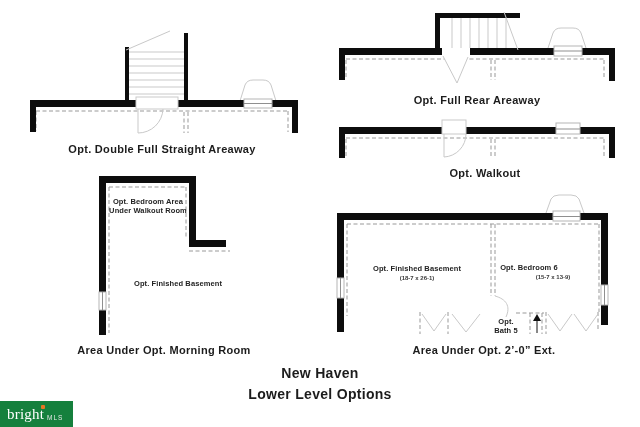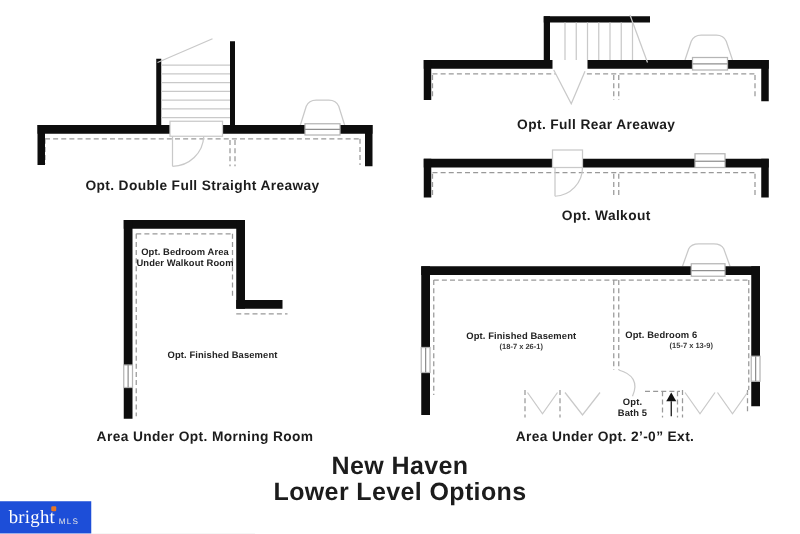--- a/index.html
+++ b/index.html
@@ -5,31 +5,31 @@
   html,body{margin:0;padding:0;background:#e9e9e9;}
   .stage{
     position:relative;width:640px;height:427px;background:#ffffff;
     font-family:"Liberation Sans",sans-serif;overflow:hidden;
   }
   .art{position:absolute;left:0;top:0;}
   .txt{position:absolute;color:#1c1c1c;text-align:center;}
   .caption{font-weight:bold;font-size:11px;letter-spacing:.3px;}
   .room-label{font-weight:bold;font-size:7.5px;line-height:8.5px;color:#232323;letter-spacing:.1px;}
   .dims{font-weight:bold;font-size:6px;color:#3a3a3a;}
-  .title{font-weight:bold;font-size:20px;line-height:21px;letter-spacing:.3px;}
+  .title{font-weight:bold;font-size:14px;line-height:21px;letter-spacing:.3px;}
   
   .wall{fill:#0d0d0d;stroke:none;}
   .dl{stroke:#999999;stroke-width:1;stroke-dasharray:4 2.5;fill:none;}
   .lt{stroke:#c9c9c9;stroke-width:1;fill:none;}
   .ltf{stroke:#c9c9c9;stroke-width:1;fill:#ffffff;}
   .win{fill:#ffffff;stroke:#b5b5b5;stroke-width:1;}
   .winline{stroke:#8f8f8f;stroke-width:1;fill:none;}
   
   .logo{
-    position:absolute;left:0;top:401px;width:73px;height:26px;background:#1d4ed8;
+    position:absolute;left:0;top:401px;width:73px;height:26px;background:#15803d;
     display:flex;align-items:center;padding-left:7px;box-sizing:border-box;
   }
   .logo-brand{
     font-family:"Liberation Serif",serif;font-size:15px;color:#ffffff;
     position:relative;line-height:15px;letter-spacing:.2px;
   }
   .logo-accent{
     position:absolute;right:-1px;top:-2px;width:4px;height:4px;
     background:#e87724;border-radius:1px;display:block;
   }

